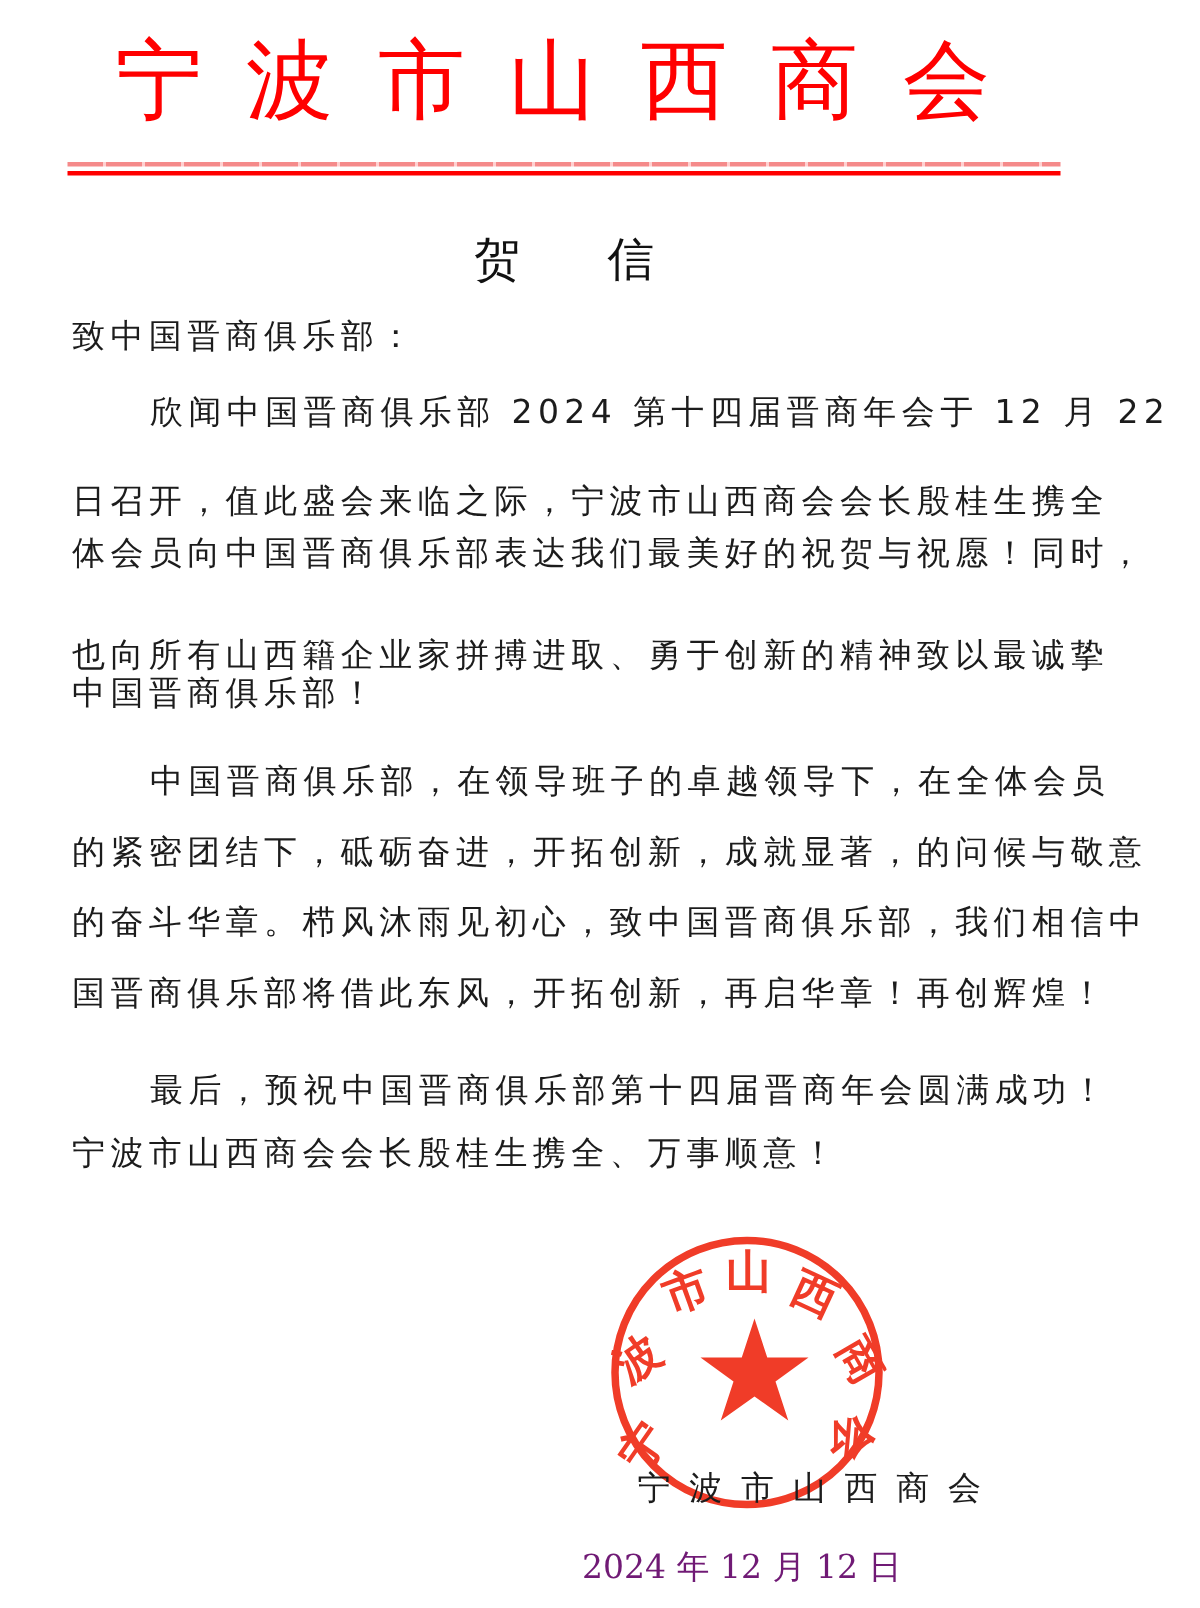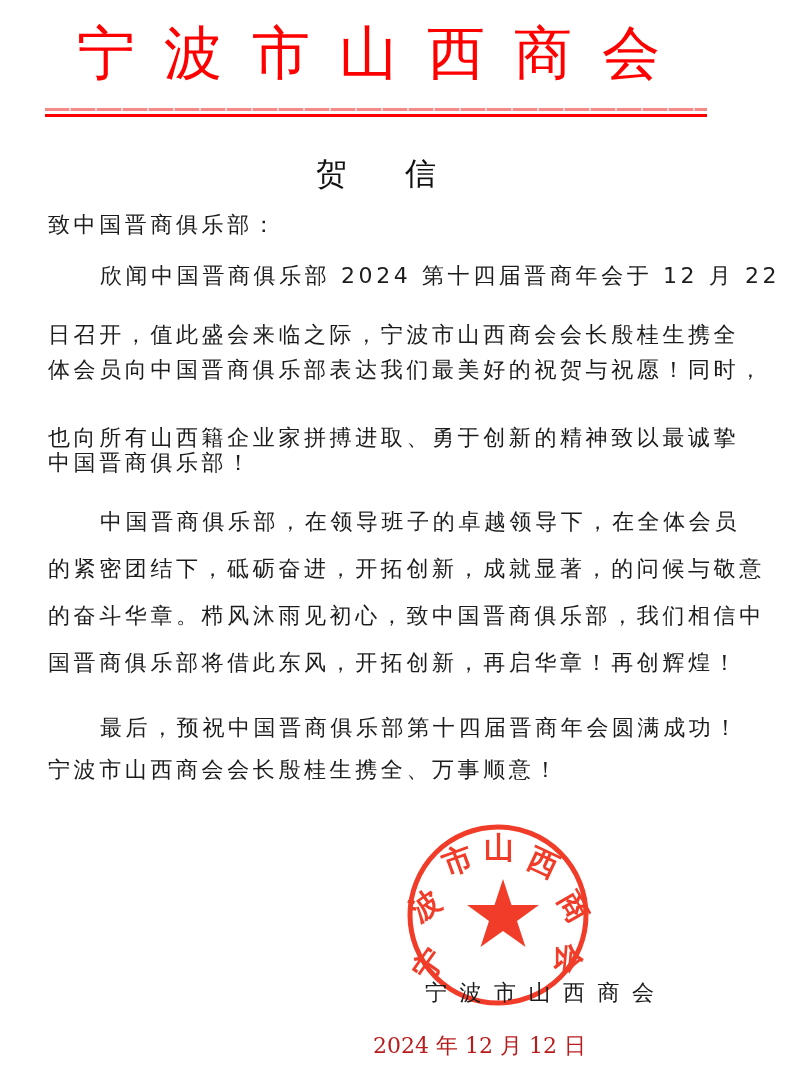--- a/index.html
+++ b/index.html
@@ -88,25 +88,25 @@
     font-size: 22px;
     line-height: 30px;
     color: #1c1c1c;
     font-family: "DejaVu Sans", "Liberation Sans", sans-serif;
     letter-spacing: 12.5px;
     white-space: nowrap;
     margin-left: 32px;
   }
   .date {
     position: absolute;
-    left: 373px;
+    left: 388px;
     top: 1031px;
     font-size: 22px;
     line-height: 30px;
-    color: #b91c1c;
+    color: #701a75;
     font-family: "DejaVu Serif", "Liberation Serif", serif;
     white-space: nowrap;
   }
 </style>
 </head>
 <body>
 
 <div class="letterhead">
   <span class="letterhead-char" style="left:77px">宁</span>
   <span class="letterhead-char" style="left:164px">波</span>

